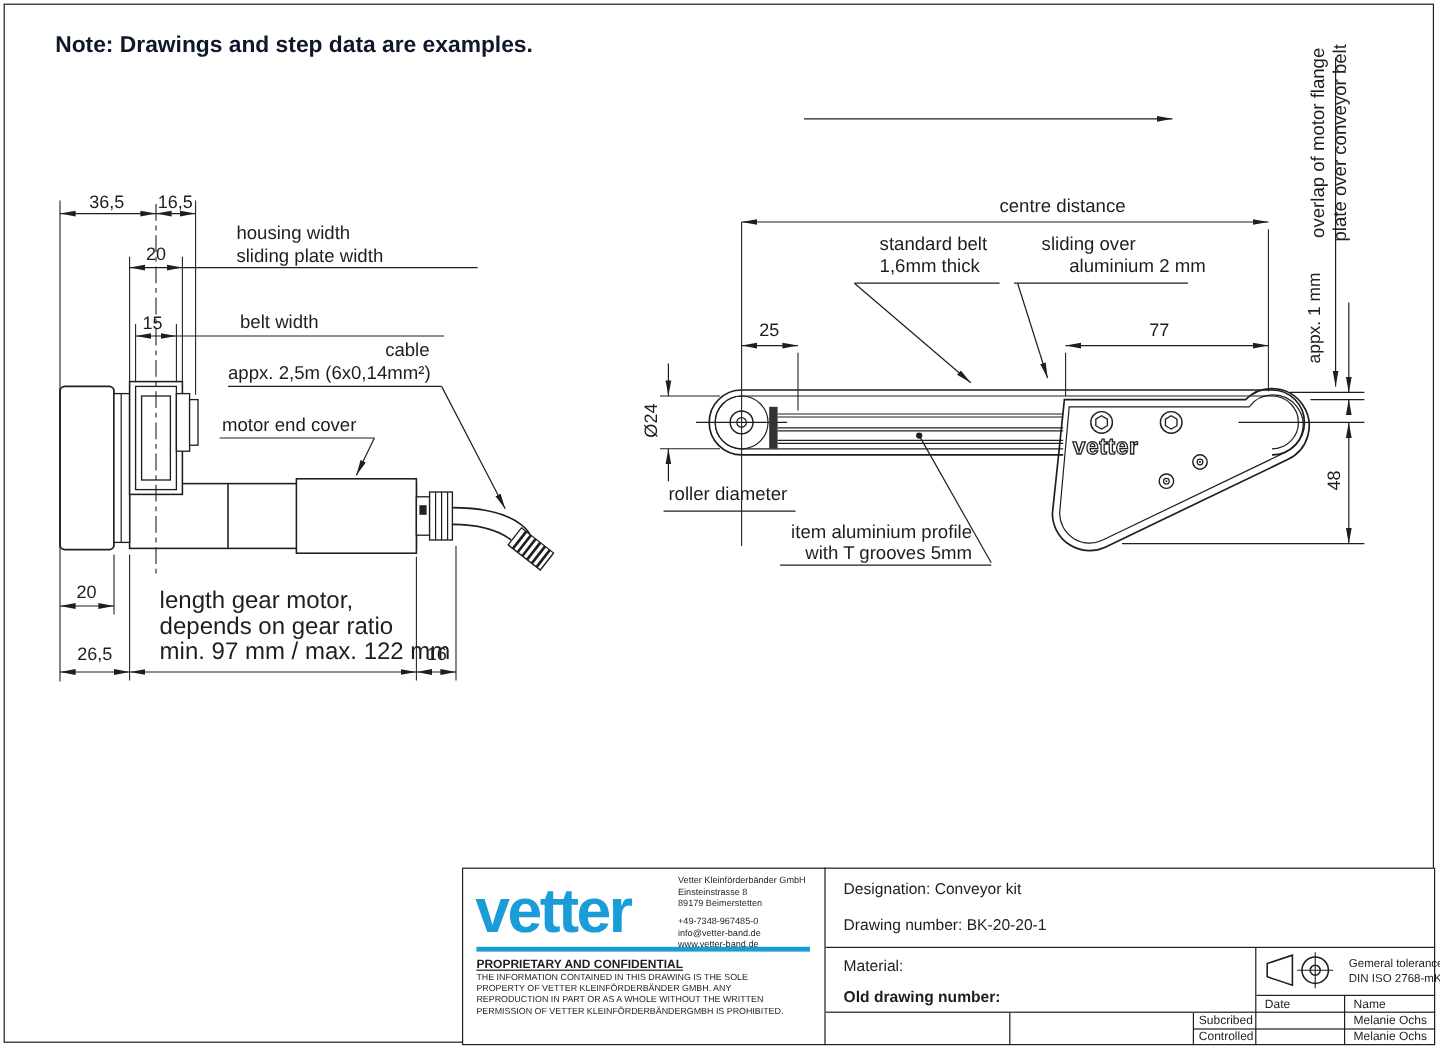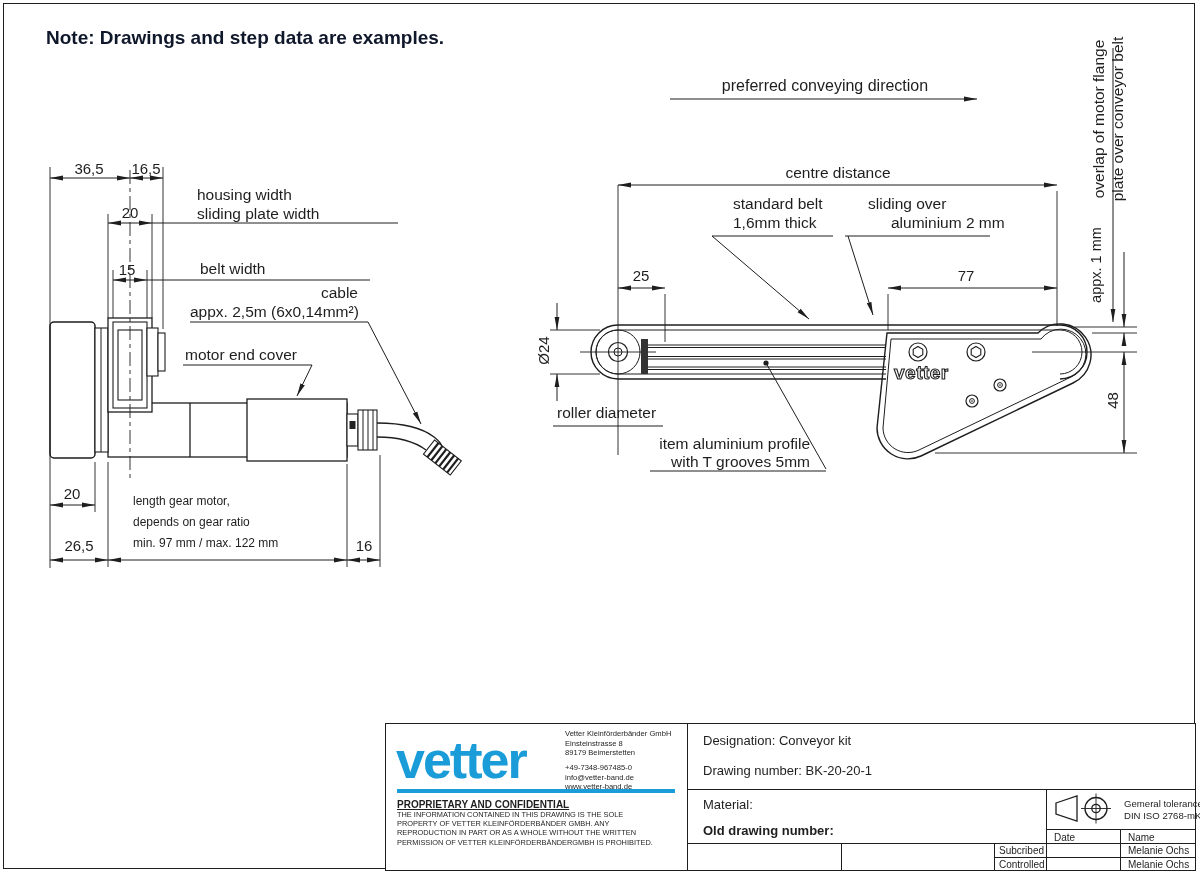--- a/index.html
+++ b/index.html
@@ -203,28 +203,27 @@
   <div class="txt dim" style="left:103px;top:261px;">15</div>
   <div class="txt lbl" style="left:197px;top:186px;">housing width</div>
   <div class="txt lbl" style="left:197px;top:205px;">sliding plate width</div>
   <div class="txt lbl" style="left:200px;top:260px;">belt width</div>
   <div class="txt lbl" style="left:280px;top:284px;width:78px;text-align:right;">cable</div>
   <div class="txt lbl" style="left:190px;top:303px;">appx. 2,5m (6x0,14mm²)</div>
   <div class="txt lbl" style="left:185px;top:346px;">motor end cover</div>
   <div class="txt dim" style="left:48px;top:485px;">20</div>
   <div class="txt dim" style="left:55px;top:537px;">26,5</div>
   <div class="txt dim" style="left:340px;top:537px;">16</div>
-  <div class="txt" style="left:133px;top:491px;font-size:12px;line-height:21px;">
+  <div class="txt" style="left:133px;top:491px;font-size:20px;line-height:21px;">
     <div>length gear motor,</div>
     <div>depends on gear ratio</div>
     <div>min. 97 mm / max. 122 mm</div>
   </div>
 
-  <div class="txt" style="left:675px;top:77px;width:300px;text-align:center;font-size:16px;">preferred conveying direction</div>
-  <div class="txt" style="left:738px;top:164px;width:200px;text-align:center;font-size:15.5px;">centre distance</div>
+  <div class="txt" style="left:738px;top:164px;width:200px;text-align:right;font-size:15.5px;">centre distance</div>
   <div class="txt lbl" style="left:733px;top:195px;">standard belt</div>
   <div class="txt lbl" style="left:733px;top:214px;">1,6mm thick</div>
   <div class="txt lbl" style="left:868px;top:195px;">sliding over</div>
   <div class="txt lbl" style="left:868px;top:214px;margin-left:23px;">aluminium 2 mm</div>
   <div class="txt dim" style="left:617px;top:267px;">25</div>
   <div class="txt dim" style="left:942px;top:267px;">77</div>
   <div class="txt dim rot" style="left:519px;top:342px;width:48px;">Ø24</div>
   <div class="txt lbl" style="left:557px;top:404px;">roller diameter</div>
   <div class="txt lbl" style="left:640px;top:435px;width:170px;text-align:right;">item aluminium profile</div>
   <div class="txt lbl" style="left:640px;top:453px;width:170px;text-align:right;">with T grooves 5mm</div>

